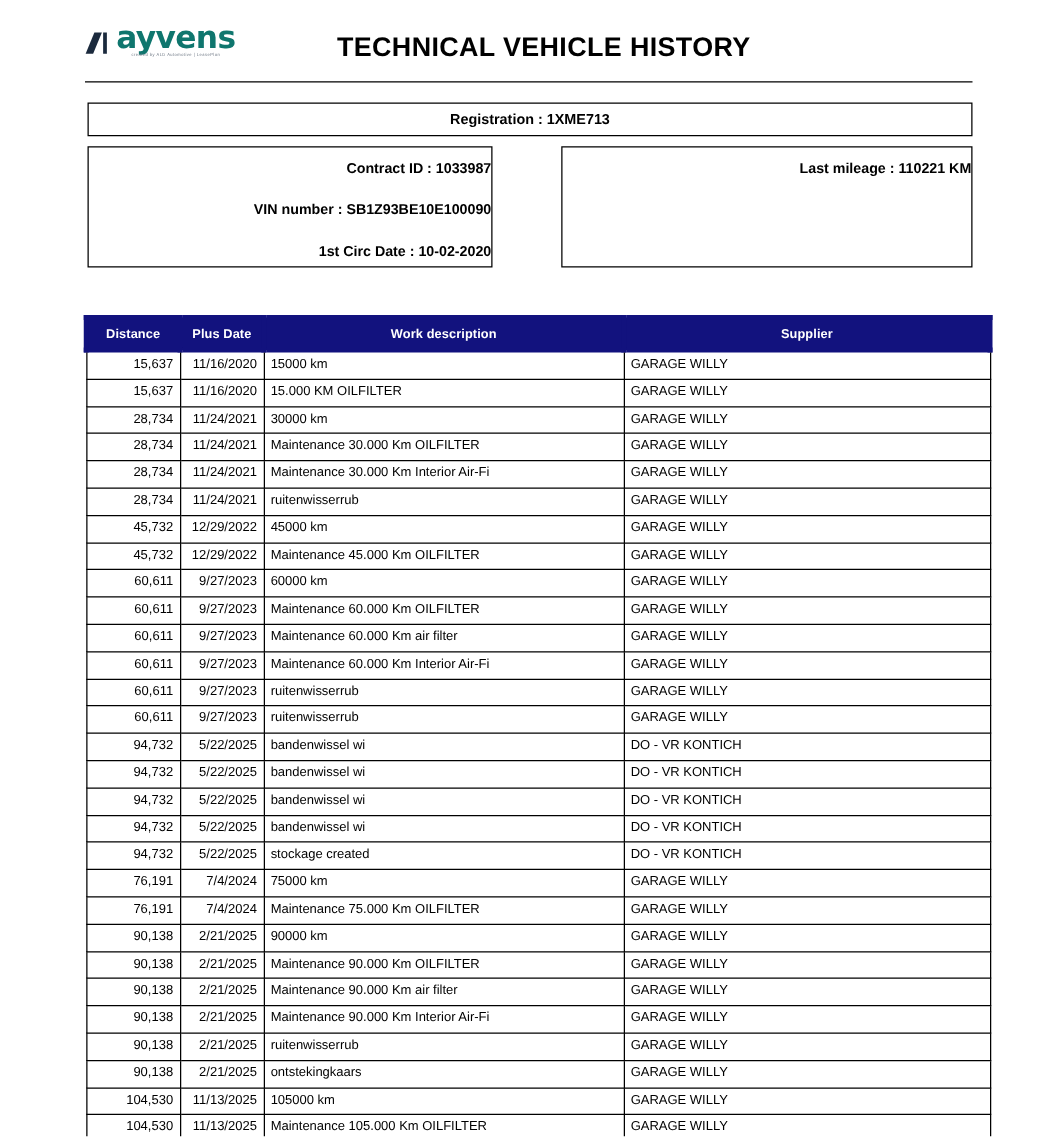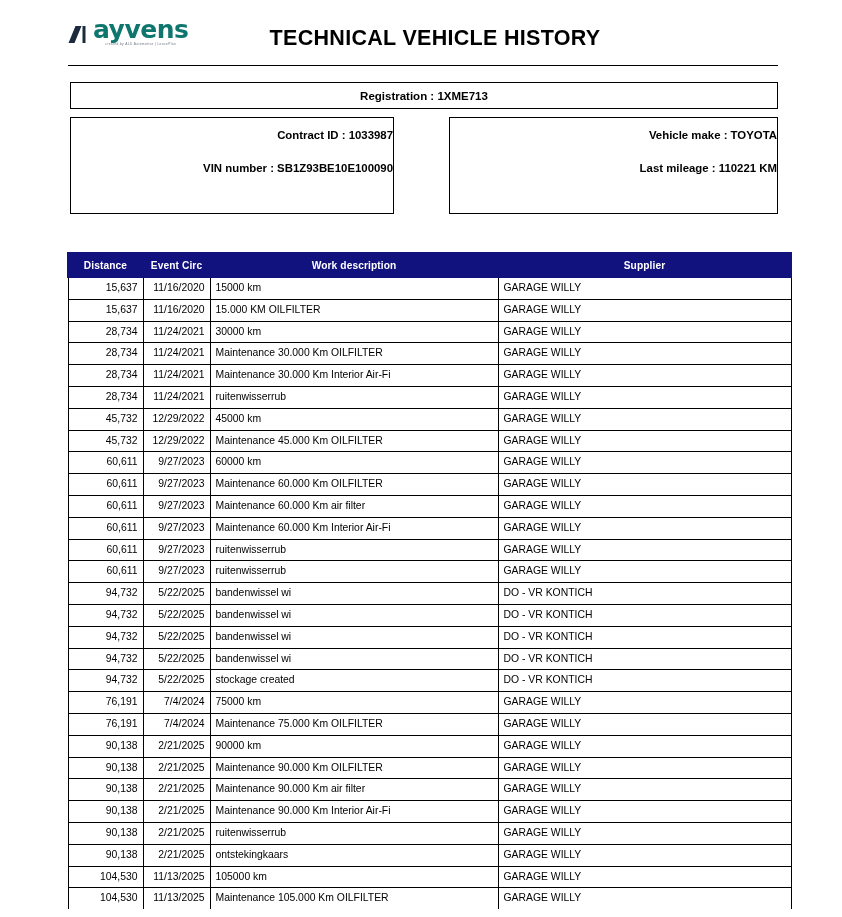--- a/index.html
+++ b/index.html
@@ -143,21 +143,21 @@
   table.history col.c-work     { width: 288px; }
   table.history col.c-supplier { width: 293px; }
 
   table.history thead th {
     background: #12127e;
     color: #ffffff;
     font-size: 10.2px;
     font-weight: 700;
     height: 22px;
     padding: 0 6px;
-    border: 2px solid #fca5a5;
+    border: 4px solid #fca5a5;
     text-align: center;
     letter-spacing: 0.1px;
   }
   table.history thead th.sep {
     border-left: 1px solid #ffffff;
   }
   table.history tbody td {
     font-size: 10.4px;
     height: 20.8px;
     padding: 0 5px;
@@ -218,40 +218,40 @@
 
   <div class="reg-bar">
     <span>Registration : 1XME713</span>
   </div>
 
   <div class="info-row">
 
     <div class="info-box left">
       <div class="info-line">Contract ID : 1033987</div>
       <div class="info-line">VIN number : SB1Z93BE10E100090</div>
+      <div class="info-line">1st Circ Date : 10-02-2020</div>
     </div>
 
     <div class="info-box right">
-      <div class="info-line">Vehicle make : TOYOTA</div>
       <div class="info-line">Last mileage : 110221 KM</div>
     </div>
   </div>
 
   <div class="table-wrap">
     <table class="history">
       <colgroup>
         <col class="c-distance">
         <col class="c-date">
         <col class="c-work">
         <col class="c-supplier">
       </colgroup>
       <thead>
         <tr>
           <th style="background: rgb(18, 18, 126); border-color: rgb(18, 18, 126);">Distance</th>
-          <th class="sep" style="background: rgb(18, 18, 126); border-color: rgb(18, 18, 126) rgb(18, 18, 126) rgb(18, 18, 126) rgb(255, 255, 255);">Event Circ</th>
+          <th class="sep" style="background: rgb(18, 18, 126); border-color: rgb(18, 18, 126) rgb(18, 18, 126) rgb(18, 18, 126) rgb(255, 255, 255);">Plus Date</th>
           <th class="sep" style="background: rgb(18, 18, 126); border-color: rgb(18, 18, 126) rgb(18, 18, 126) rgb(18, 18, 126) rgb(255, 255, 255);">Work description</th>
           <th class="sep" style="background: rgb(18, 18, 126); border-color: rgb(18, 18, 126) rgb(18, 18, 126) rgb(18, 18, 126) rgb(255, 255, 255);">Supplier</th>
         </tr>
       </thead>
       <tbody id="history-body">
           <tr>
             <td class="distance">15,637</td>
             <td class="date">11/16/2020</td>
             <td class="work">15000 km</td>
             <td class="supplier">GARAGE WILLY</td>

